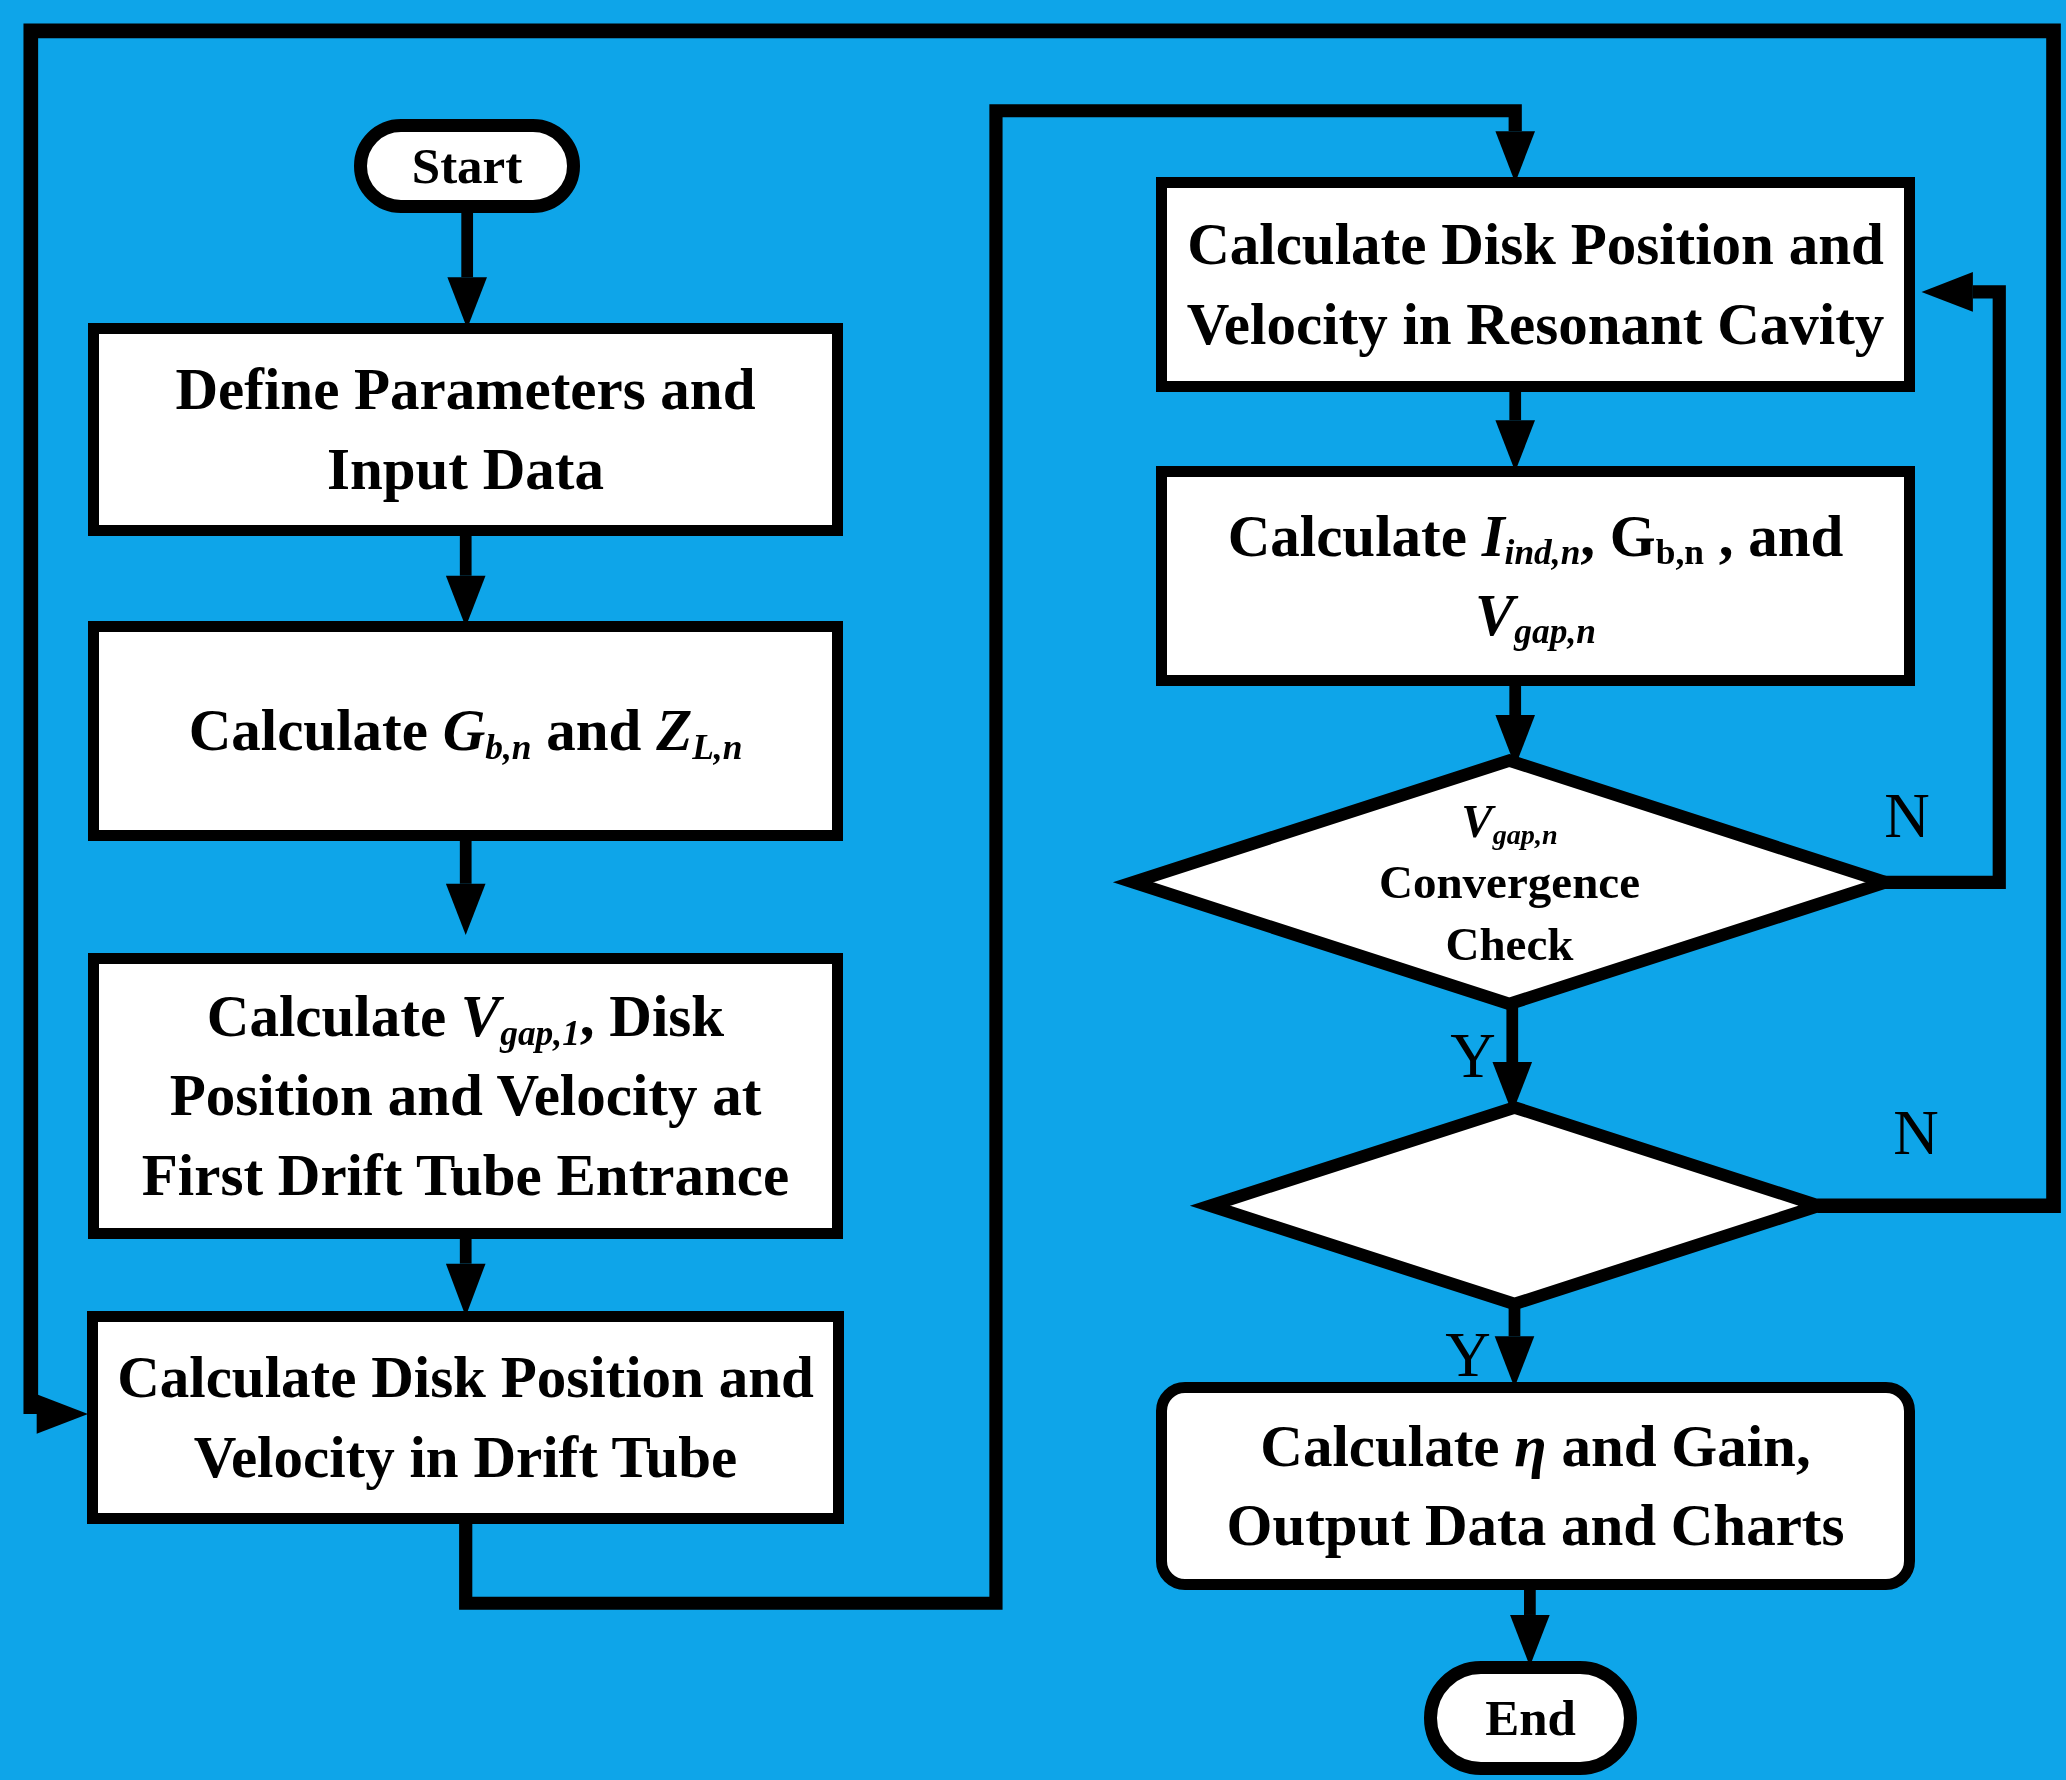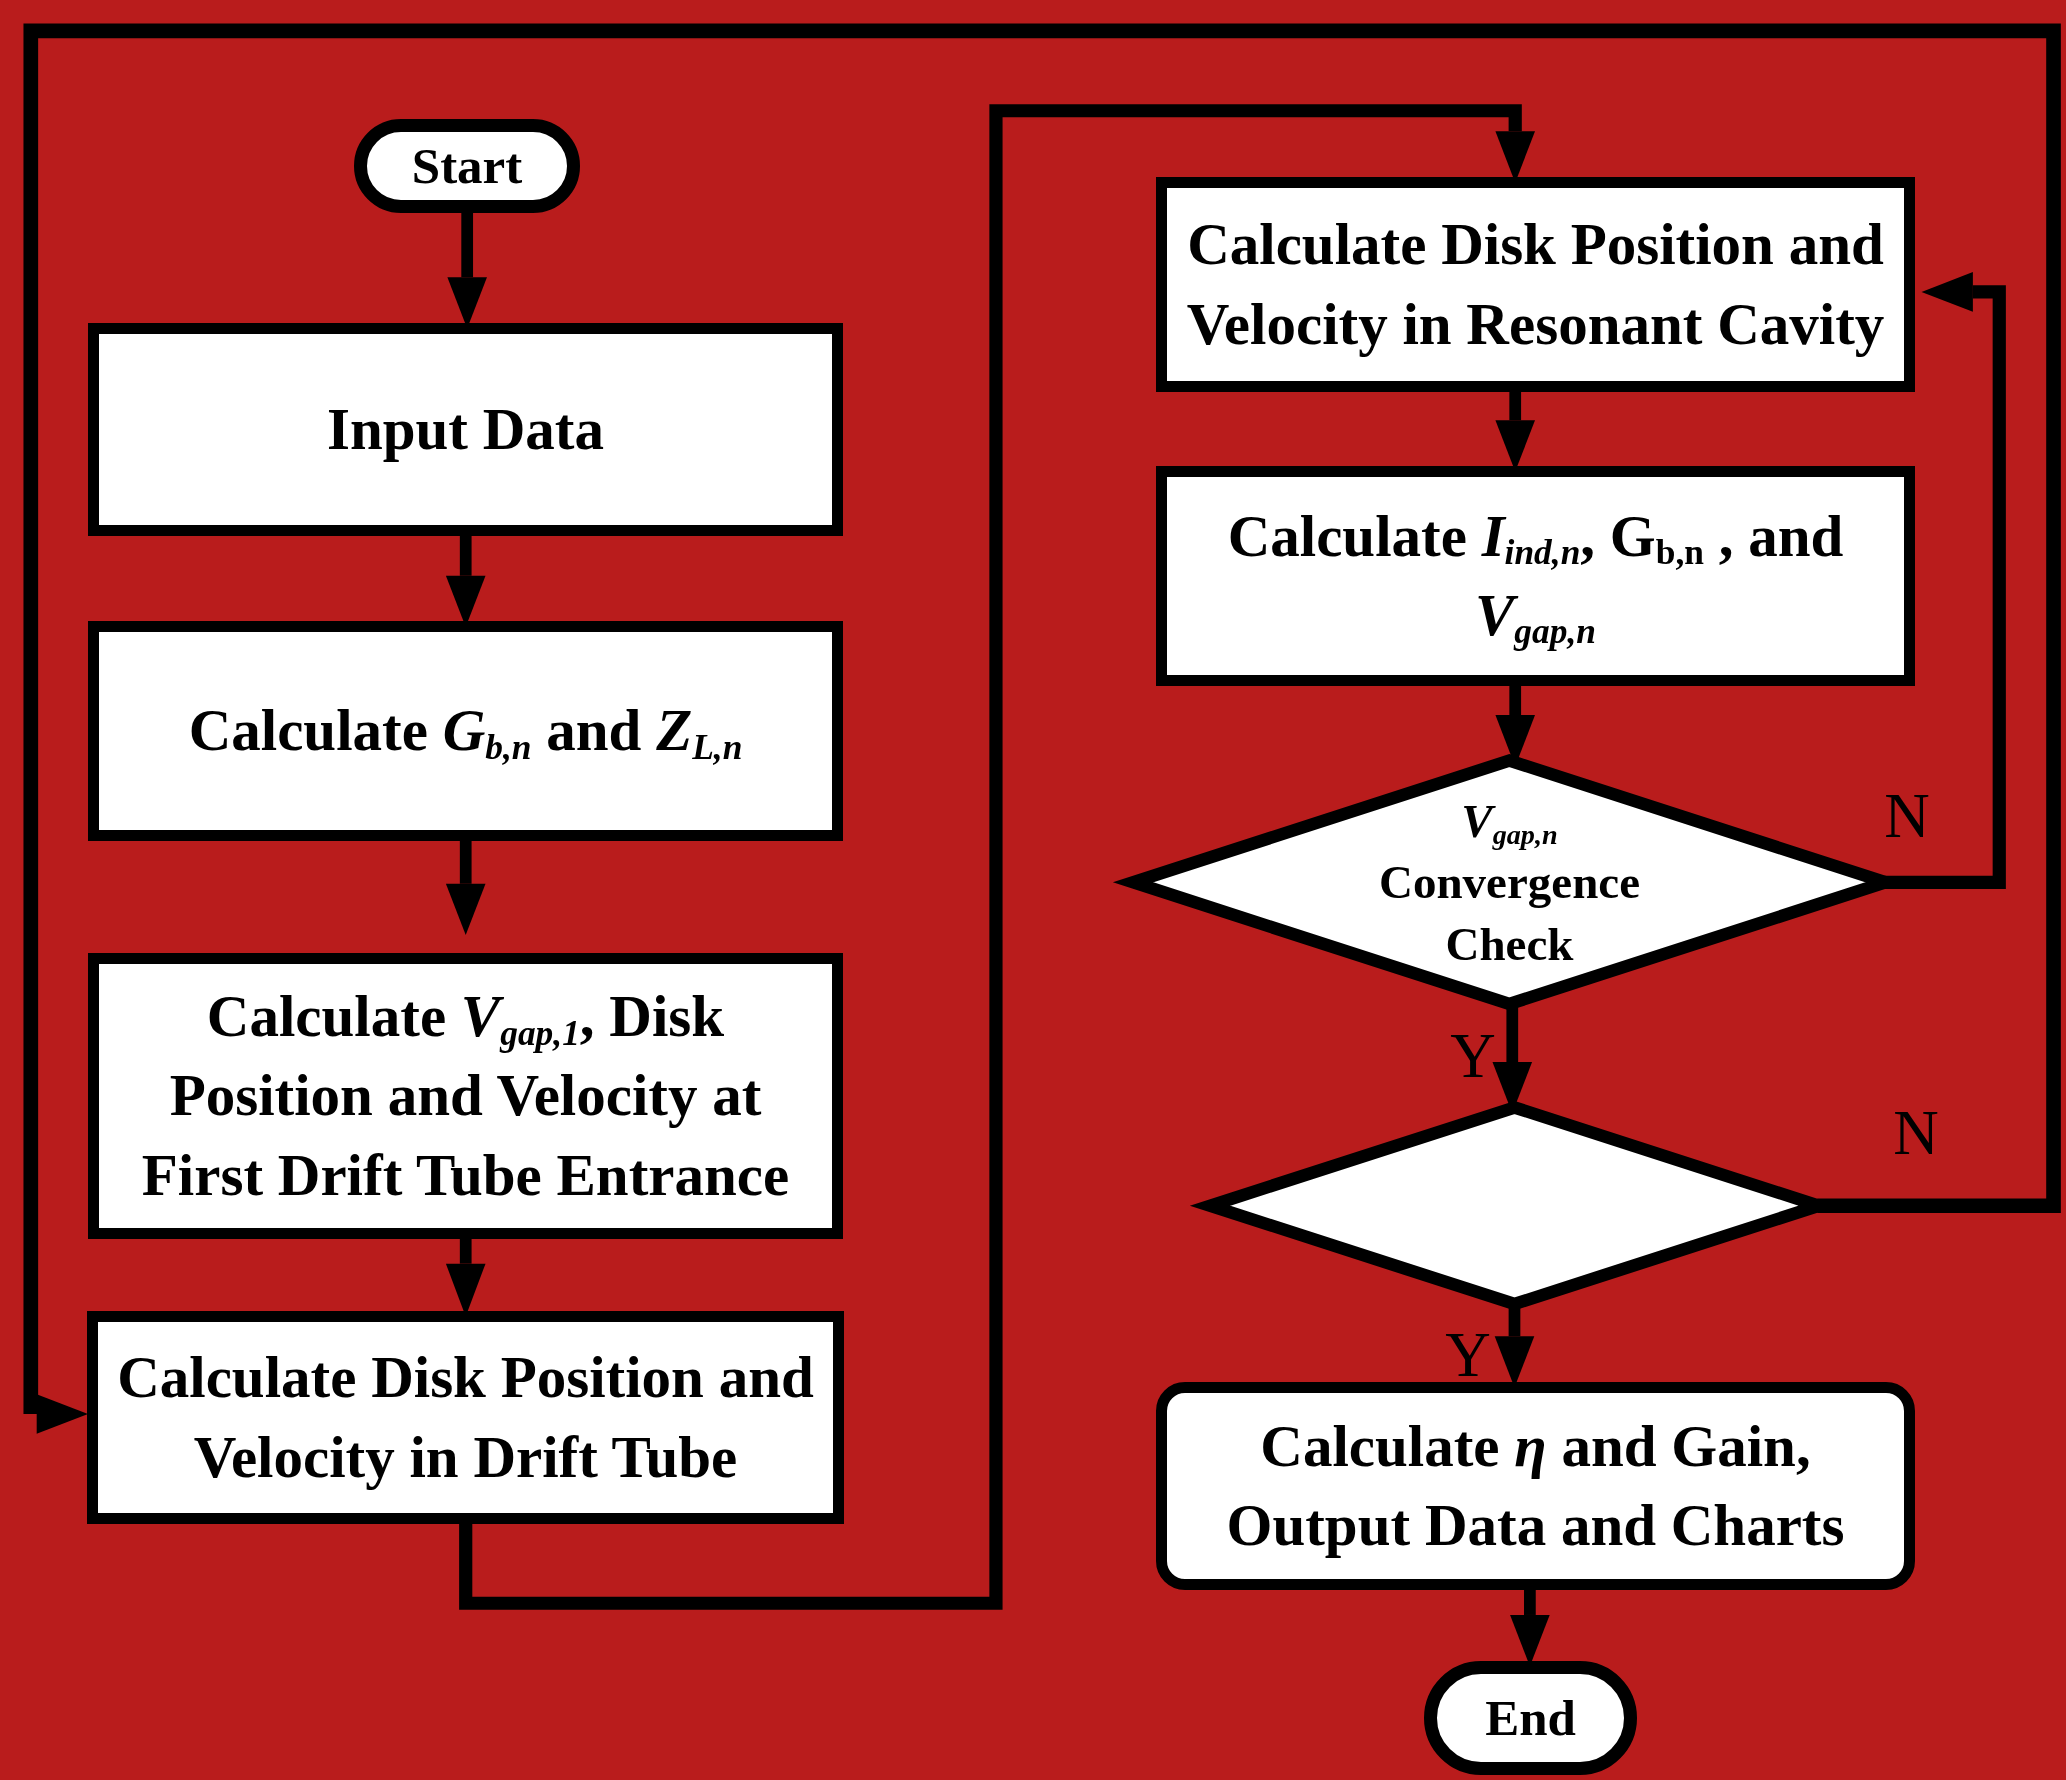--- a/index.html
+++ b/index.html
@@ -1,20 +1,20 @@
 <!DOCTYPE html>
 <html style="font-size:11.7px"><head>
 <meta charset="utf-8">
 <style>
   html, body { margin: 0; padding: 0; background: #ffffff; }
   .stage {
     position: relative;
     width: 2066px;
     height: 1780px;
-    background: #b91c1c;
+    background: #0ea5e9;
     font-family: "Liberation Serif", serif;
     color: #000000;
     overflow: hidden;
   }
   svg.wires { position: absolute; left: 0; top: 0; z-index: 1; }
   .node {
     position: absolute;
     box-sizing: border-box;
     background: #ffffff;
     border: 11.7px solid #000000;
@@ -111,20 +111,21 @@
 
   <div class="node terminator" style="left:354px; top:119px; width:226px; height:94px;">
     <span>Start</span>
   </div>
 
   <div class="node terminator" style="left:1424px; top:1661px; width:213px; height:114px;">
     <span>End</span>
   </div>
 
   <div class="node" style="left:88px; top:323px; width:755px; height:213px;">
+      <div class="tline"><span>Define Parameters and</span></div>
       <div class="tline"><span>Input Data</span></div>
     </div>
 
   <div class="node" style="left:88px; top:621px; width:755px; height:220px;">
       <div class="tline"><span>Calculate </span><span class="it">G</span><span class="it sub">b,n</span><span> and </span><span class="it">Z</span><span class="it sub">L,n</span></div>
     </div>
 
   <div class="node" style="left:88px; top:929px; width:755px; height:286px;margin-top:24px;">
       <div class="tline"><span>Calculate </span><span class="it">V</span><span class="it sub">gap,1</span><span>, Disk</span></div>
       <div class="tline"><span>Position and Velocity at</span></div>

